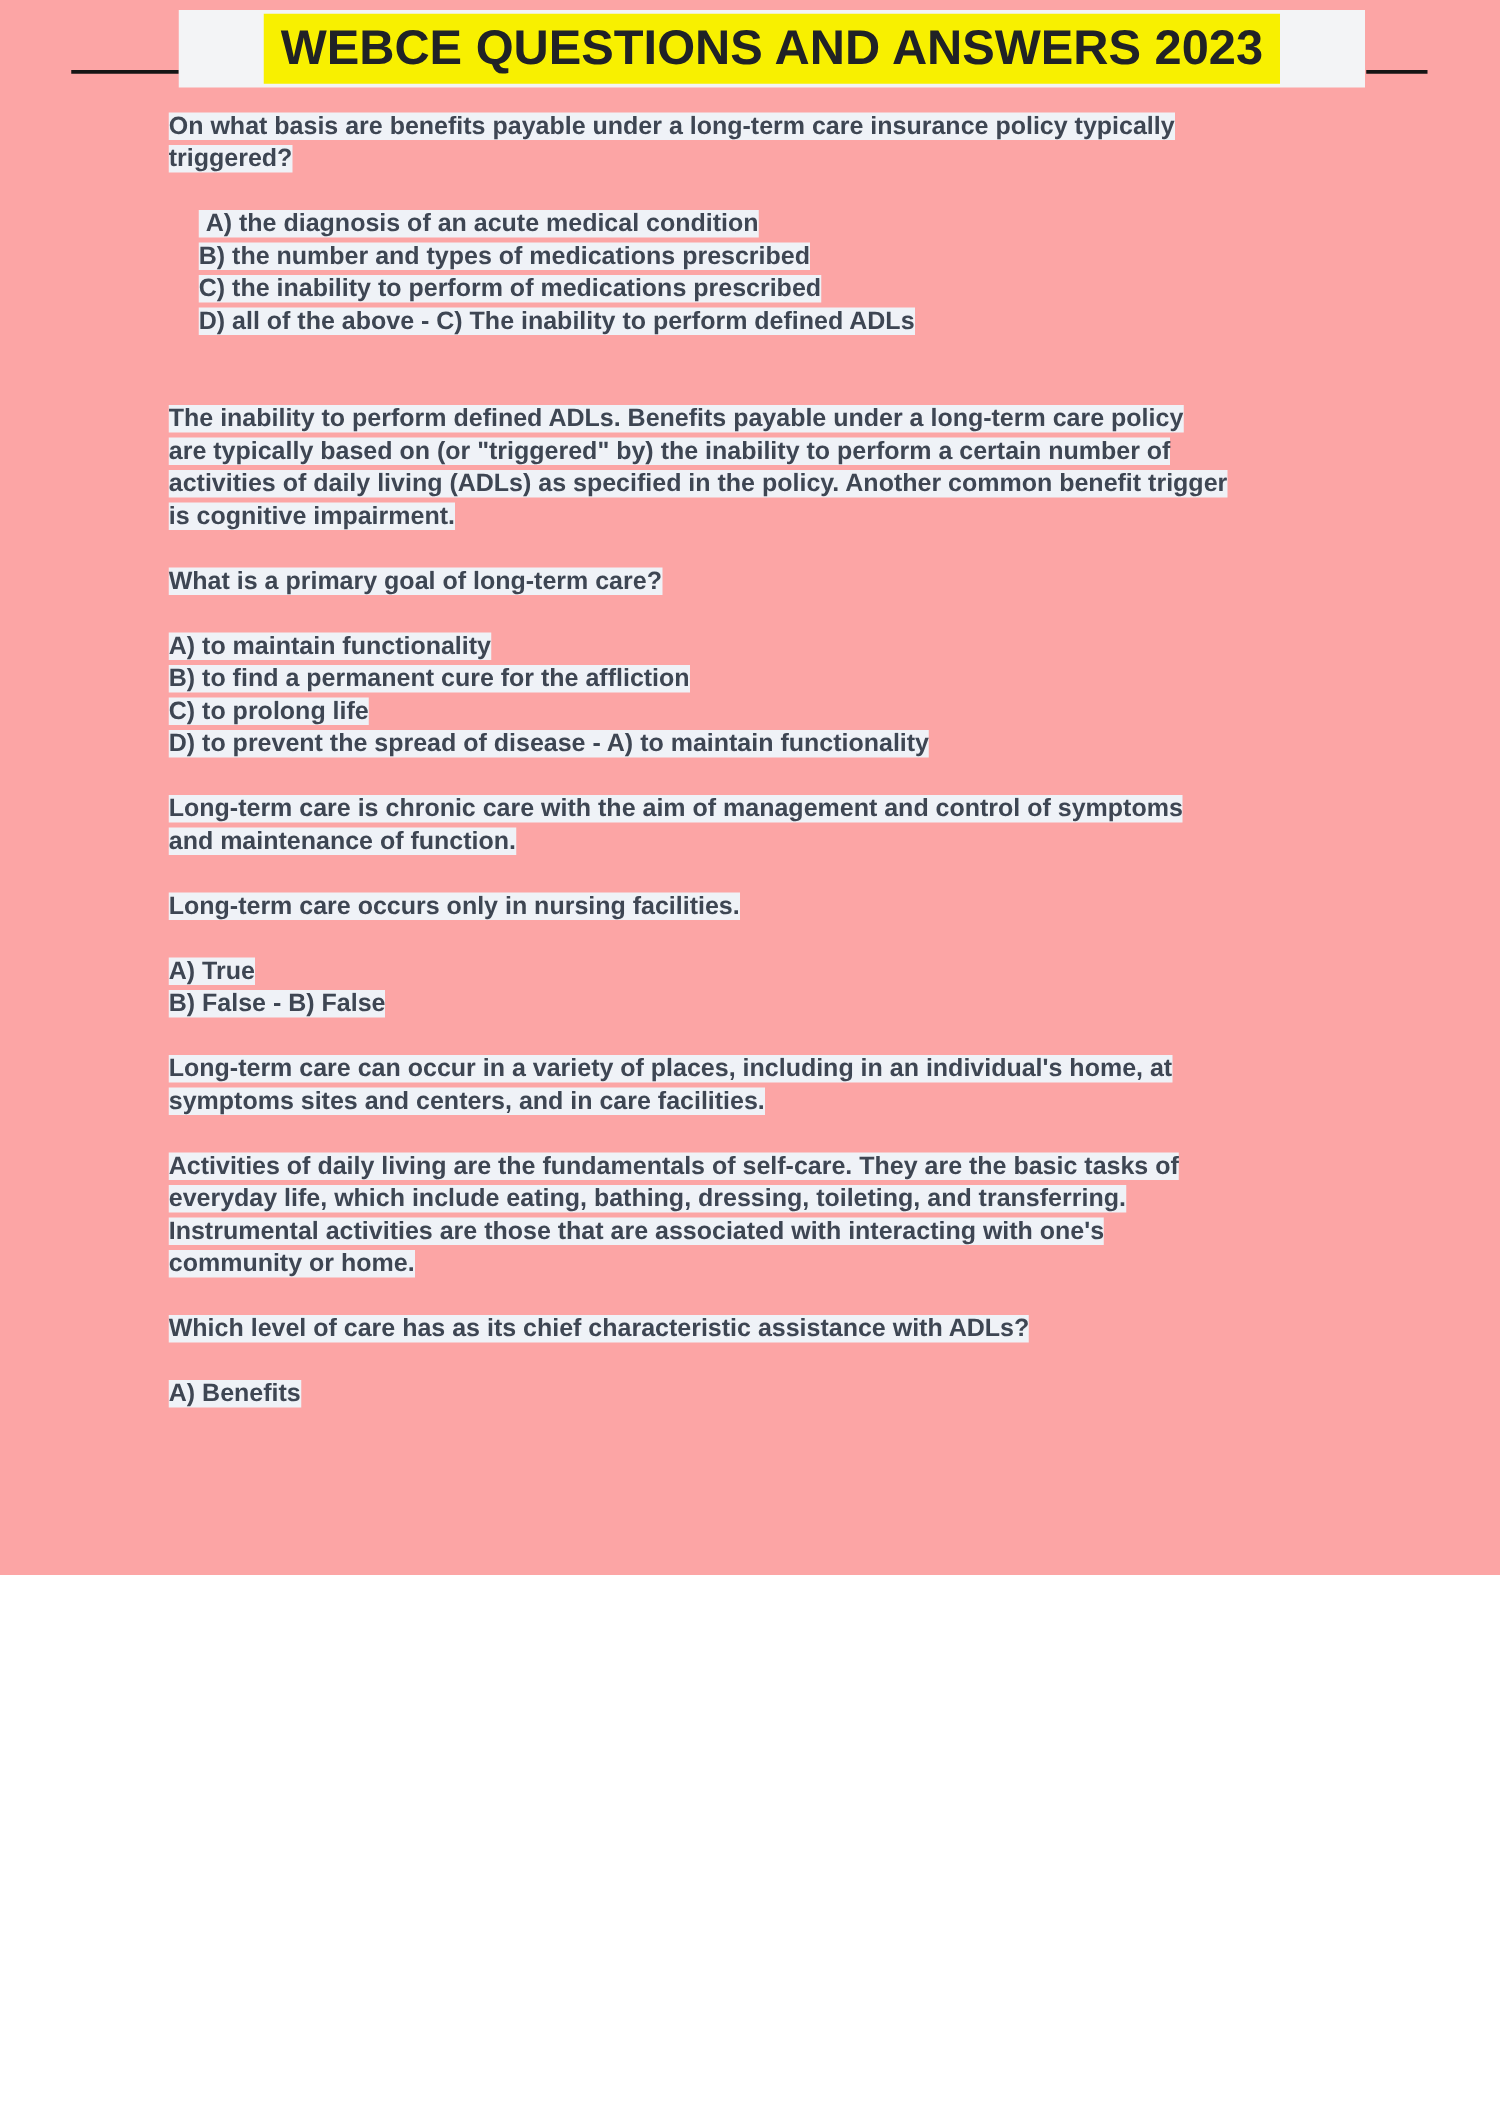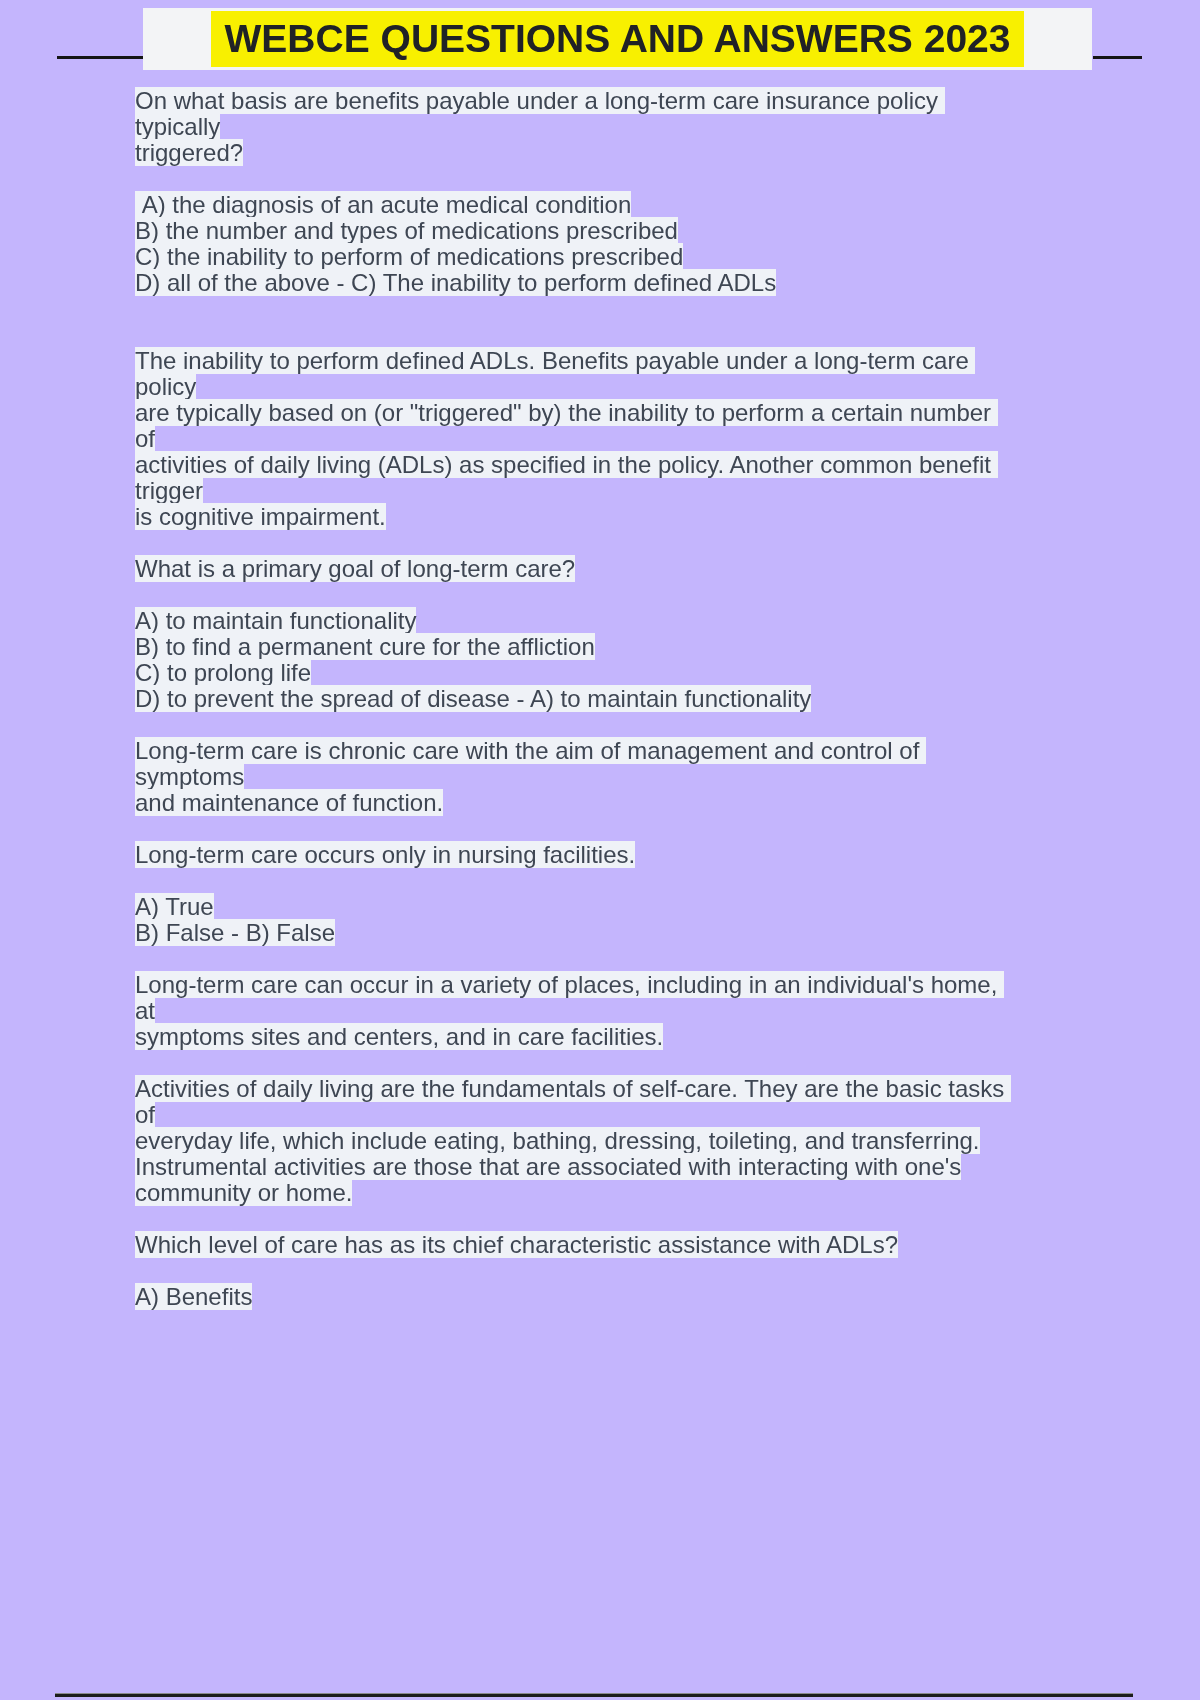--- a/index.html
+++ b/index.html
@@ -4,22 +4,22 @@
 <style>
   html, body {
     margin: 0;
     padding: 0;
     background: #ffffff;
     font-family: "Liberation Sans", "DejaVu Sans", sans-serif;
   }
   .page {
     position: relative;
     width: 1200px;
-    height: 1700px;
-    background: #c4b5fd;
+    height: 1260px;
+    background: #fca5a5;
     overflow: hidden;
   }
   
   .title-band {
     position: absolute;
     left: 143px;
     top: 8px;
     width: 949px;
     height: 62px;
     background: #f3f4f6;
@@ -59,31 +59,32 @@
   }
   
   .content {
     position: absolute;
     left: 135px;
     top: 88px;
     width: 880px;
   }
   .para {
     margin: 0 0 26px 0;
-    font-size: 24px;
+    font-size: 20px;
     line-height: 26px;
     color: #3e4653;
     white-space: pre-wrap;
+    font-weight: bold;
   }
   .para .hl {
     background: #eff2f7;
     box-decoration-break: clone;
     -webkit-box-decoration-break: clone;
   }
-  .gap-xl { margin-bottom: 52px; }
+  .gap-xl { margin-bottom: 52px; margin-left: 24px; }
 </style>
 </head>
 <body>
 
 <div class="page">
 
   <header>
     <span class="rule rule-left"></span>
     <div class="title-band">
       <h1 class="title"><span class="title-hl">WEBCE QUESTIONS AND ANSWERS 2023</span></h1>

